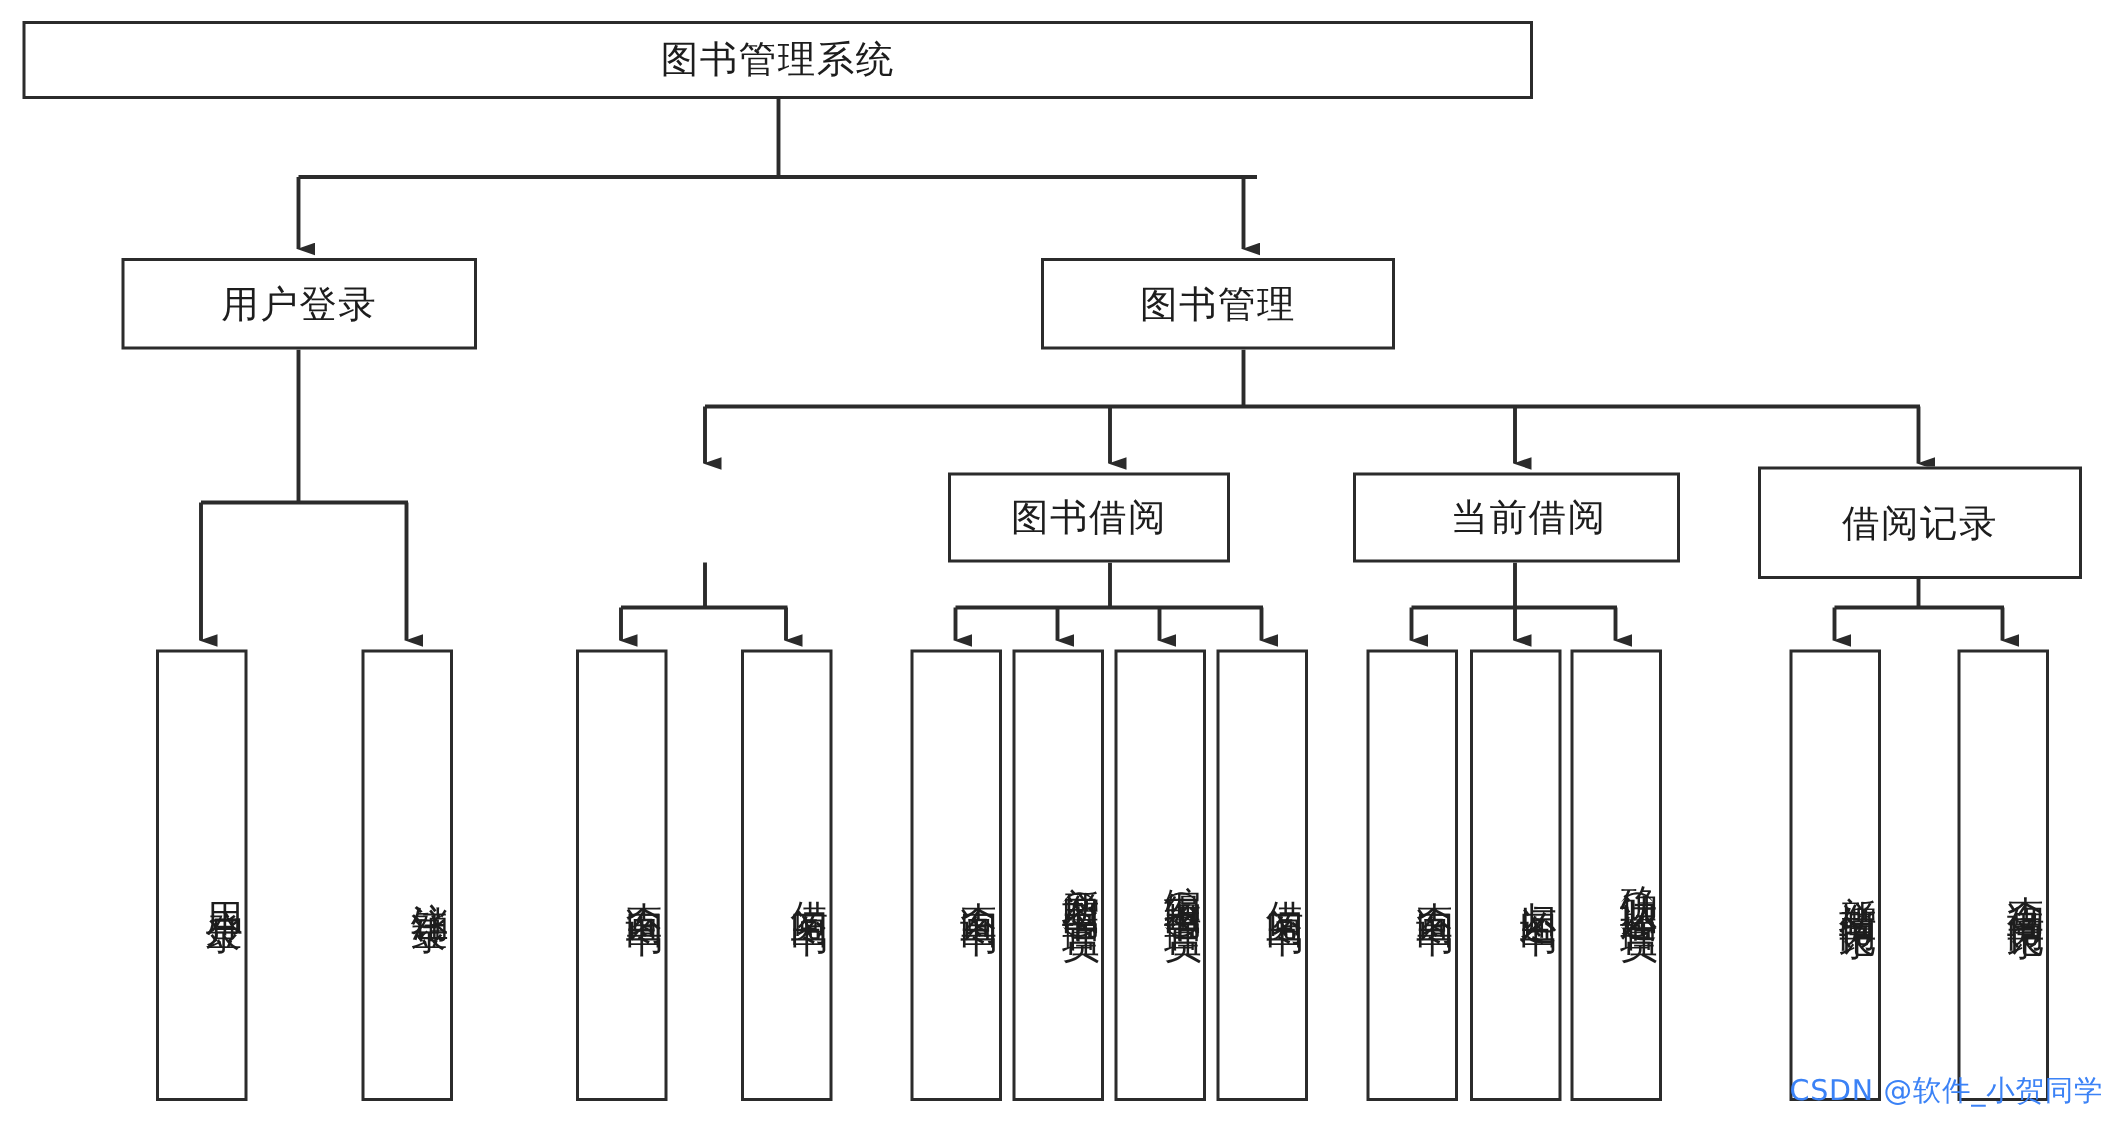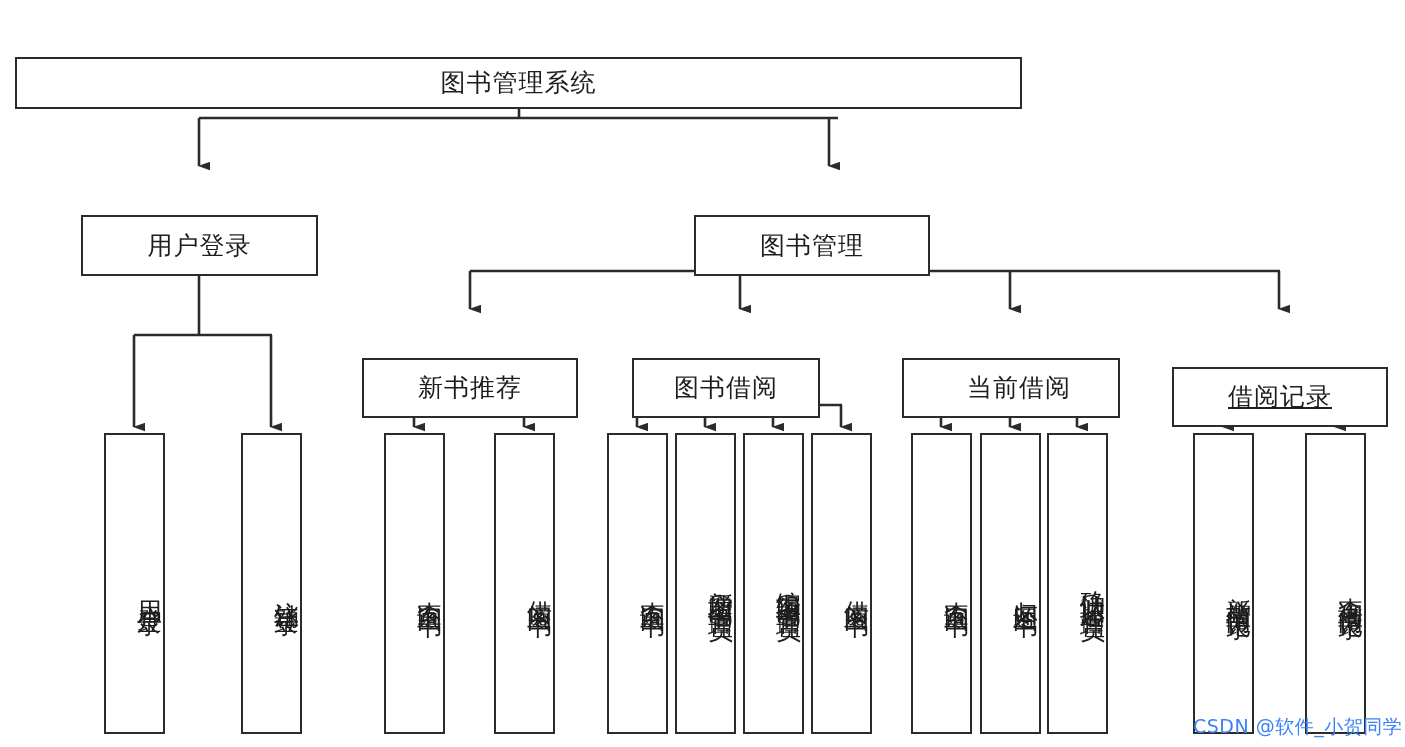--- a/index.html
+++ b/index.html
@@ -33,21 +33,20 @@
     background: #ffffff;
     display: flex;
     align-items: center;
     justify-content: center;
     color: #1d1d1d;
   }
   .node.horiz {
     font-size: 25px;
     letter-spacing: 1px;
     line-height: 1.1;
-    margin-top: 43px;
   }
   .node.vert {
     writing-mode: vertical-rl;
     text-orientation: upright;
     font-size: 25px;
     letter-spacing: 4px;
     line-height: 1.1;
     align-items: flex-start;
     justify-content: center;
     padding-top: 10px;
@@ -129,30 +128,27 @@
     <span>图书管理系统</span>
   </div>
 
   <div class="node horiz" style="left:81px; top:172px; width:237px; height:61px;">
     <span>用户登录</span>
   </div>
   <div class="node horiz" style="left:694px; top:172px; width:236px; height:61px;">
     <span>图书管理</span>
   </div>
 
-  <div class="node horiz" style="left:362px; top:315px; width:216px; height:60px;">
-    <span>新书推荐</span>
-  </div>
   <div class="node horiz" style="left:632px; top:315px; width:188px; height:60px;">
     <span>图书借阅</span>
   </div>
   <div class="node horiz" style="left:902px; top:315px; width:218px; height:60px;padding-left:16px;">
     <span>当前借阅</span>
   </div>
-  <div class="node horiz" style="left:1172px; top:324px; width:216px; height:60px;text-decoration:underline;">
+  <div class="node horiz" style="left:1172px; top:311px; width:216px; height:75px;">
     <span>借阅记录</span>
   </div>
 
   <div class="node vert" style="left:104px; top:433px; width:61px; height:301px;">
     <span class="vtext">用户登录</span>
   </div>
   <div class="node vert" style="left:241px; top:433px; width:61px; height:301px;">
     <span class="vtext">注销登录</span>
   </div>
 

